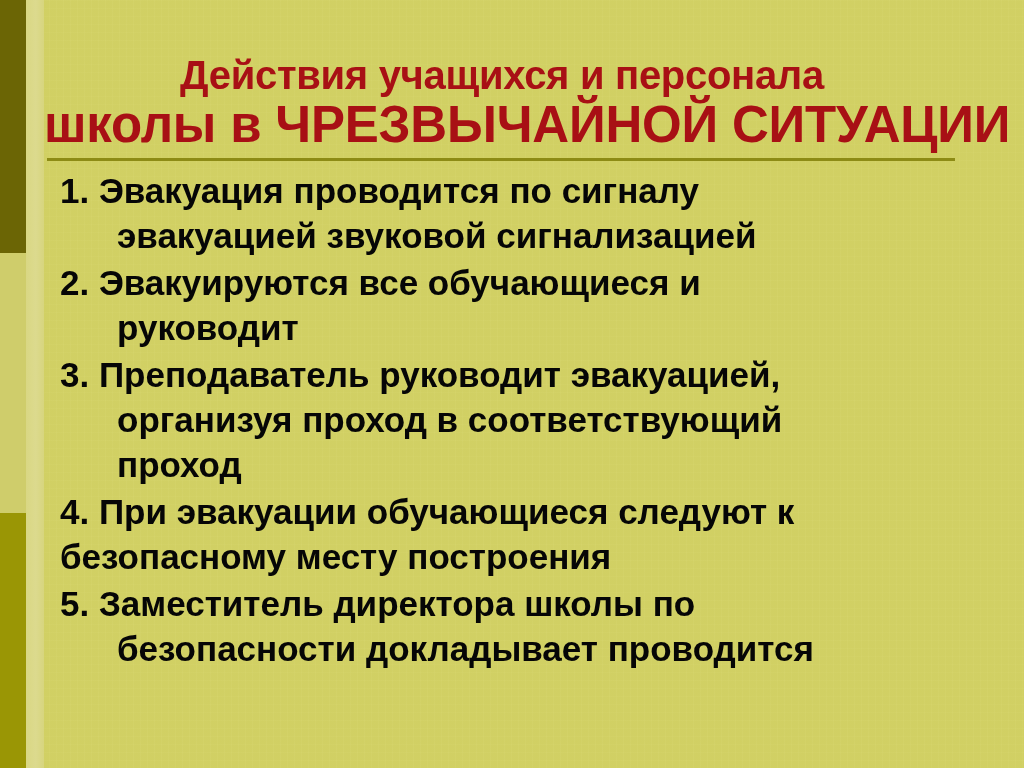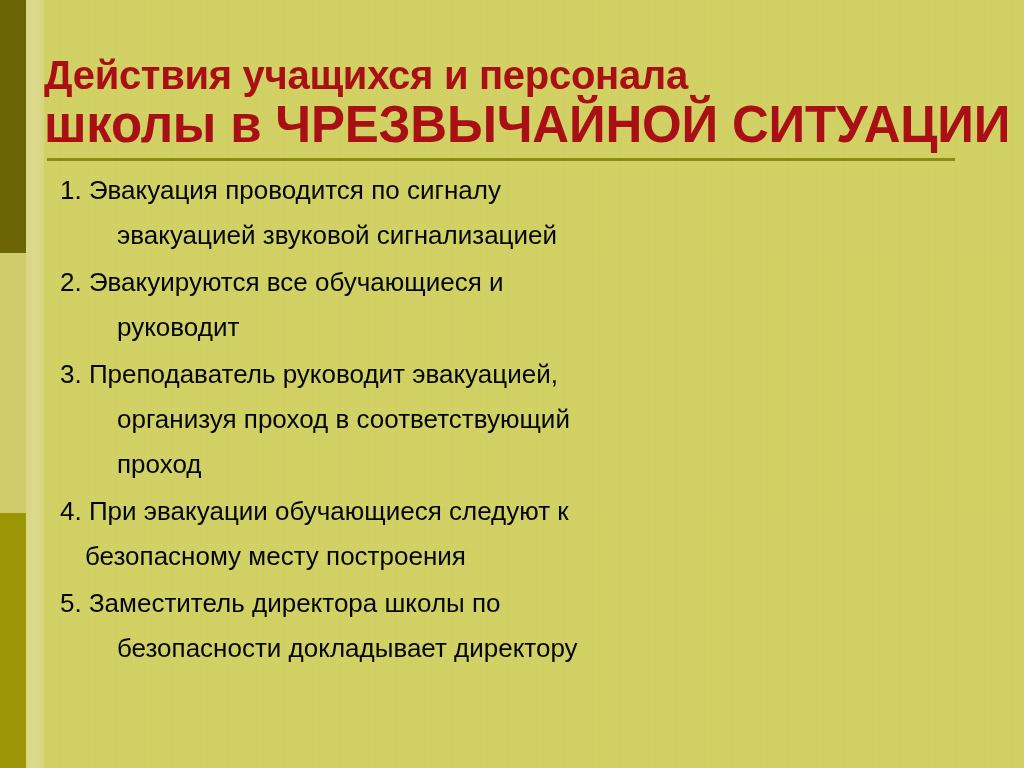--- a/index.html
+++ b/index.html
@@ -75,21 +75,21 @@
     background: linear-gradient(to right, #d9d783 0%, #dcda8e 55%, #d7d57e 100%);
     z-index: 2;
   }
 
   
   .title {
     position: absolute;
     left: 44px;
     top: 50px;
     width: 916px;
-    text-align: left;
+    text-align: center;
     z-index: 5;
     font-weight: bold;
     font-size: 40px;
     line-height: 50px;
     letter-spacing: -0.3px;
     color: #a81015;
   }
   .title .ln { display: block; white-space: nowrap; }
   .title .ln2 { font-size: 51px; letter-spacing: -0.2px; }
 
@@ -104,32 +104,32 @@
   }
 
   
   .body {
     position: absolute;
     left: 60px;
     top: 168px;
     width: 920px;
     z-index: 5;
     color: #060606;
-    font-weight: normal;
-    font-size: 26px;
+    font-weight: bold;
+    font-size: 35px;
     line-height: 45px;
   }
   .item {
     margin: 0 0 2px 0;
     padding: 0;
   }
   .item .line { display: block; white-space: nowrap; }
   
   .line.ind  { padding-left: 57px; }
-  .line.ind0 { padding-left: 0px; margin-left: 25px; }
+  .line.ind0 { padding-left: 0px; }
 </style>
 </head>
 <body>
 
 <div id="slide">
 
   <div class="bg-layer bg-rect-grad"></div>
   <div class="bg-layer bg-rings"></div>
   <div class="bg-layer bg-rings-v"></div>
 
@@ -166,17 +166,17 @@
       <span class="line ind">проход</span>
     </div>
 
     <div class="item">
       <span class="line">4. При эвакуации обучающиеся следуют к</span>
       <span class="line ind0">безопасному  месту построения</span>
     </div>
 
     <div class="item">
       <span class="line">5. Заместитель директора школы по</span>
-      <span class="line ind">безопасности докладывает директору</span>
+      <span class="line ind">безопасности докладывает проводится</span>
     </div>
 
   </div>
 </div>
 
 </body></html>

